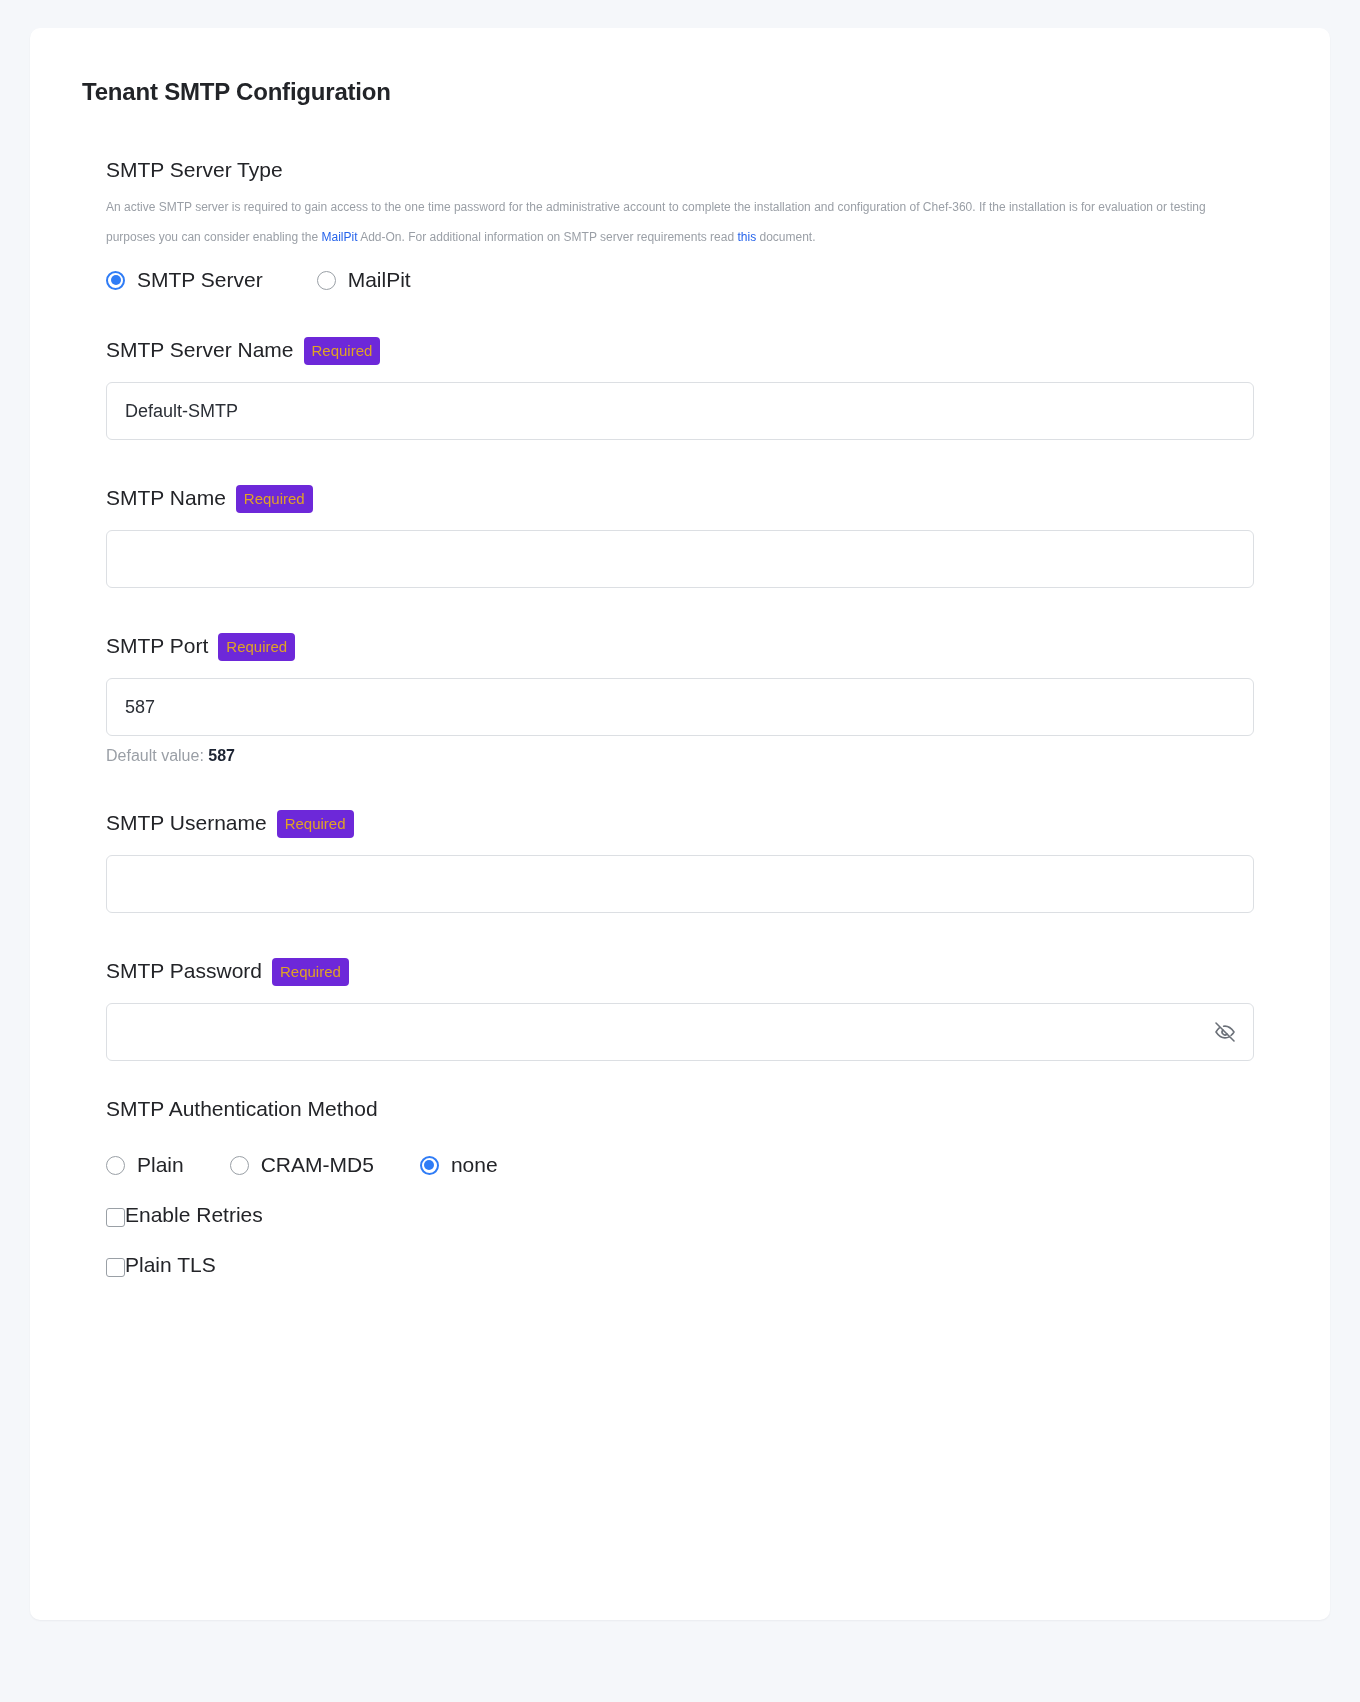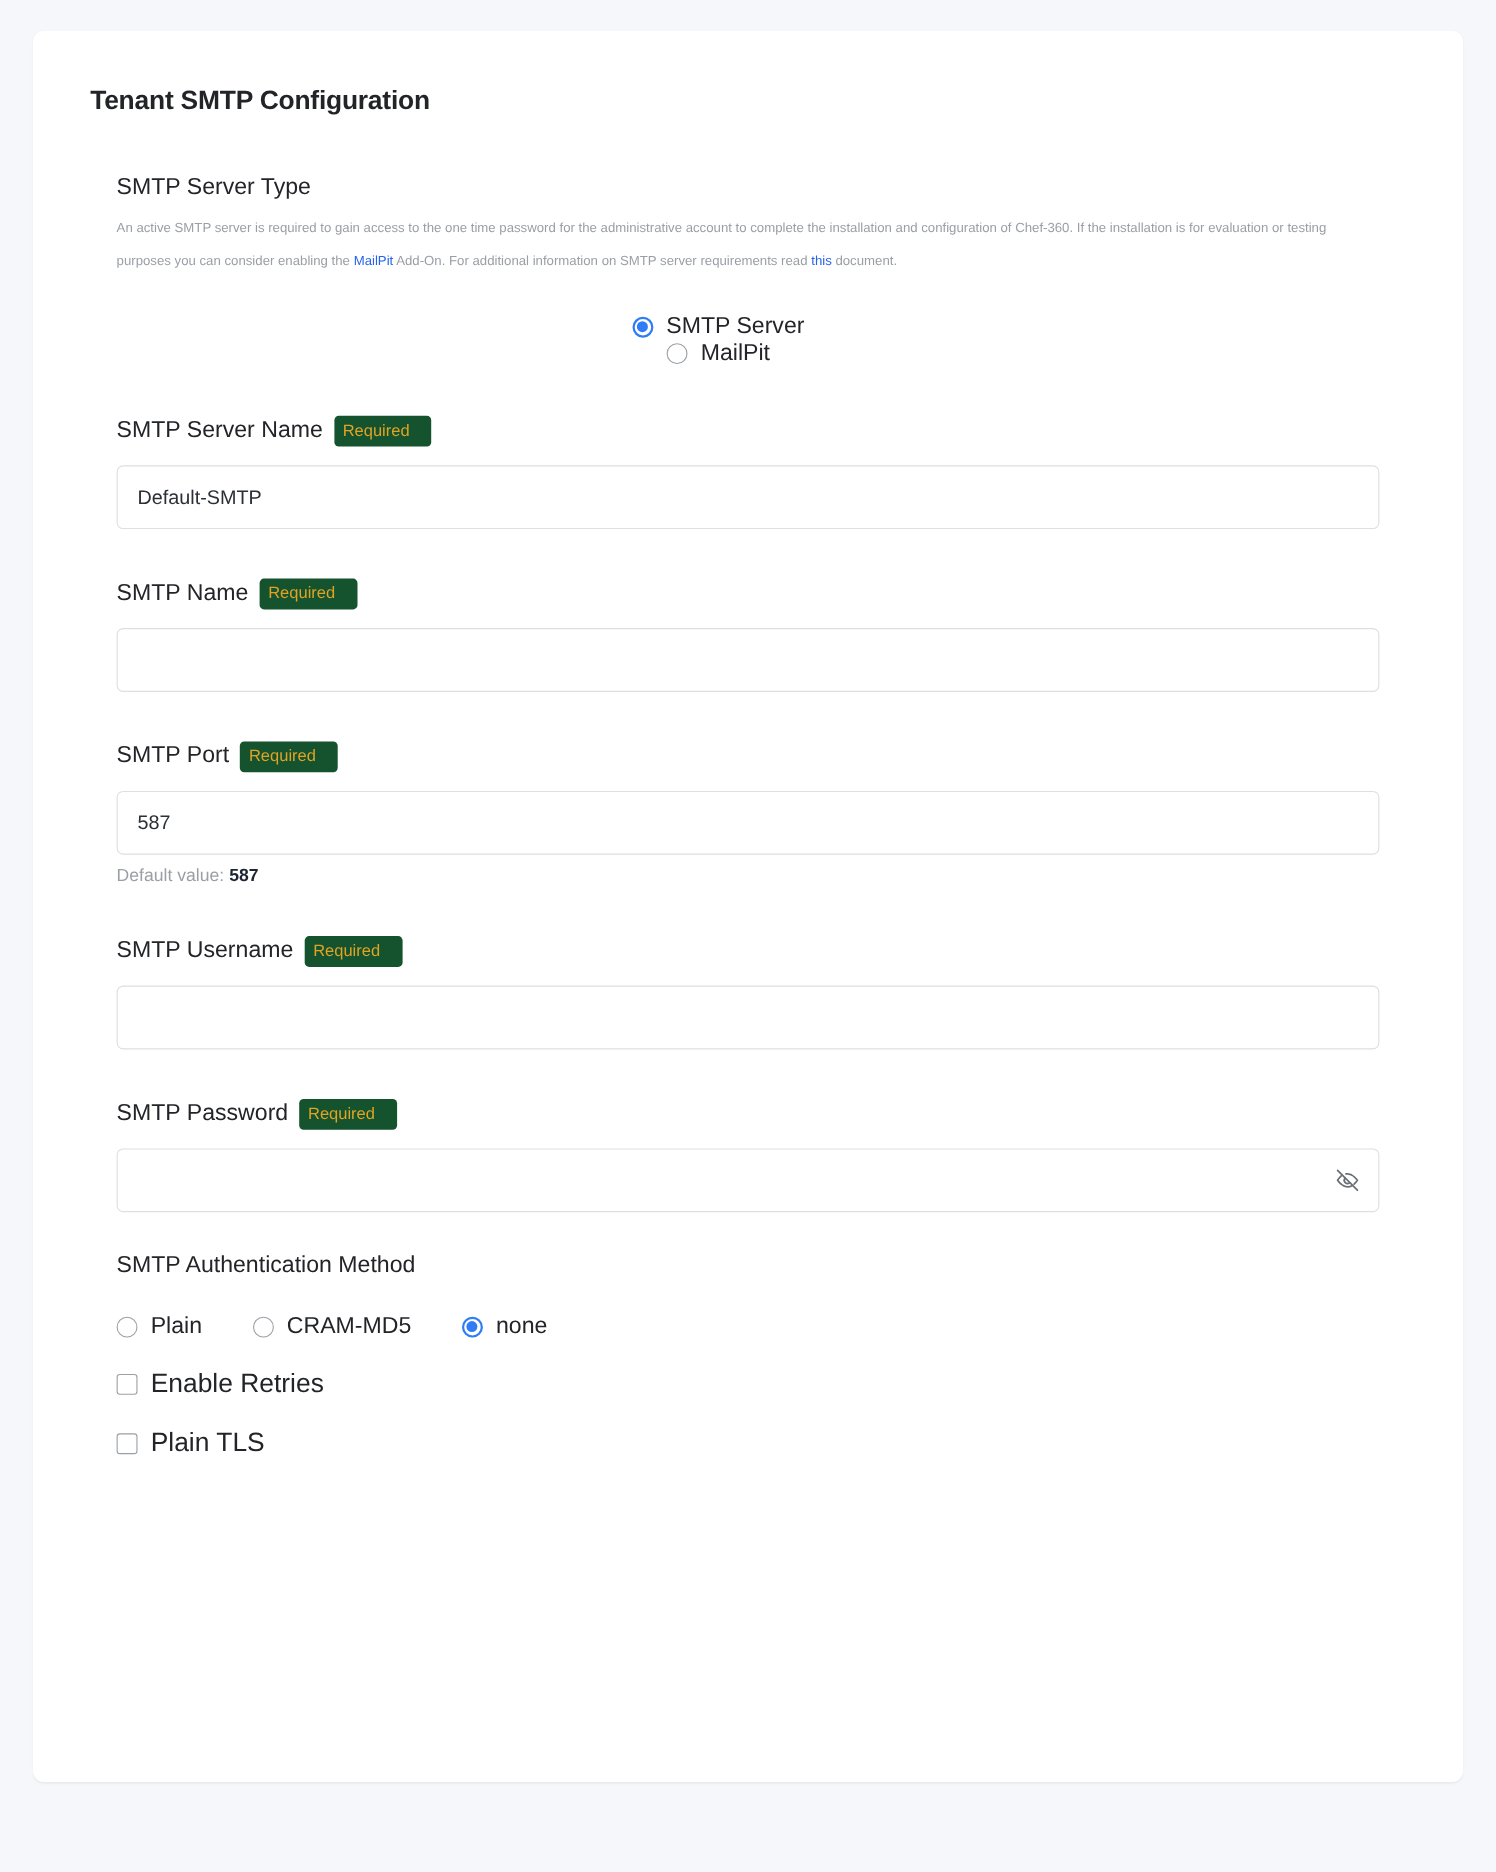--- a/index.html
+++ b/index.html
@@ -49,36 +49,35 @@
   .desc {
     font-size: 12px;
     line-height: 30px;
     color: #9a9fa6;
     margin: 0;
     max-width: 1110px;
   }
   .desc a { color: #2563eb; text-decoration: none; }
 
   .badge-required {
-    background: #14532d;
+    background: #6d28d9;
     color: #e0a325;
     font-size: 15px;
     line-height: 1;
-    padding: 6px 20px 7px 8px;
+    padding: 6px 8px 7px 8px;
     border-radius: 4px;
     font-weight: 400;
     position: relative;
     top: 1px;
   }
 
   .radio-row {
     display: flex;
     align-items: center;
-    margin: 33px 0 0 0;
-    flex-direction: column;
+    margin: 16px 0 0 0;
   }
   .radio-item {
     display: flex;
     align-items: center;
     gap: 12px;
     font-size: 21px;
     color: #232428;
     margin-right: 54px;
     cursor: pointer;
   }
@@ -157,24 +156,23 @@
 
   .auth-radios {
     display: flex;
     align-items: flex-end;
     margin-top: 32px;
   }
   .auth-radios .radio-item { margin-right: 46px; }
 
   .check-row {
     display: flex;
-    align-items: center;
-    gap: 12px;
+    align-items: flex-end;
     margin-top: 26px;
-    font-size: 24px;
+    font-size: 21px;
     color: #232428;
     cursor: pointer;
   }
   .checkbox {
     width: 19px; height: 19px;
     border: 1.6px solid #9aa0a6;
     border-radius: 3px;
     background: #fff;
     flex: 0 0 auto;
   }

